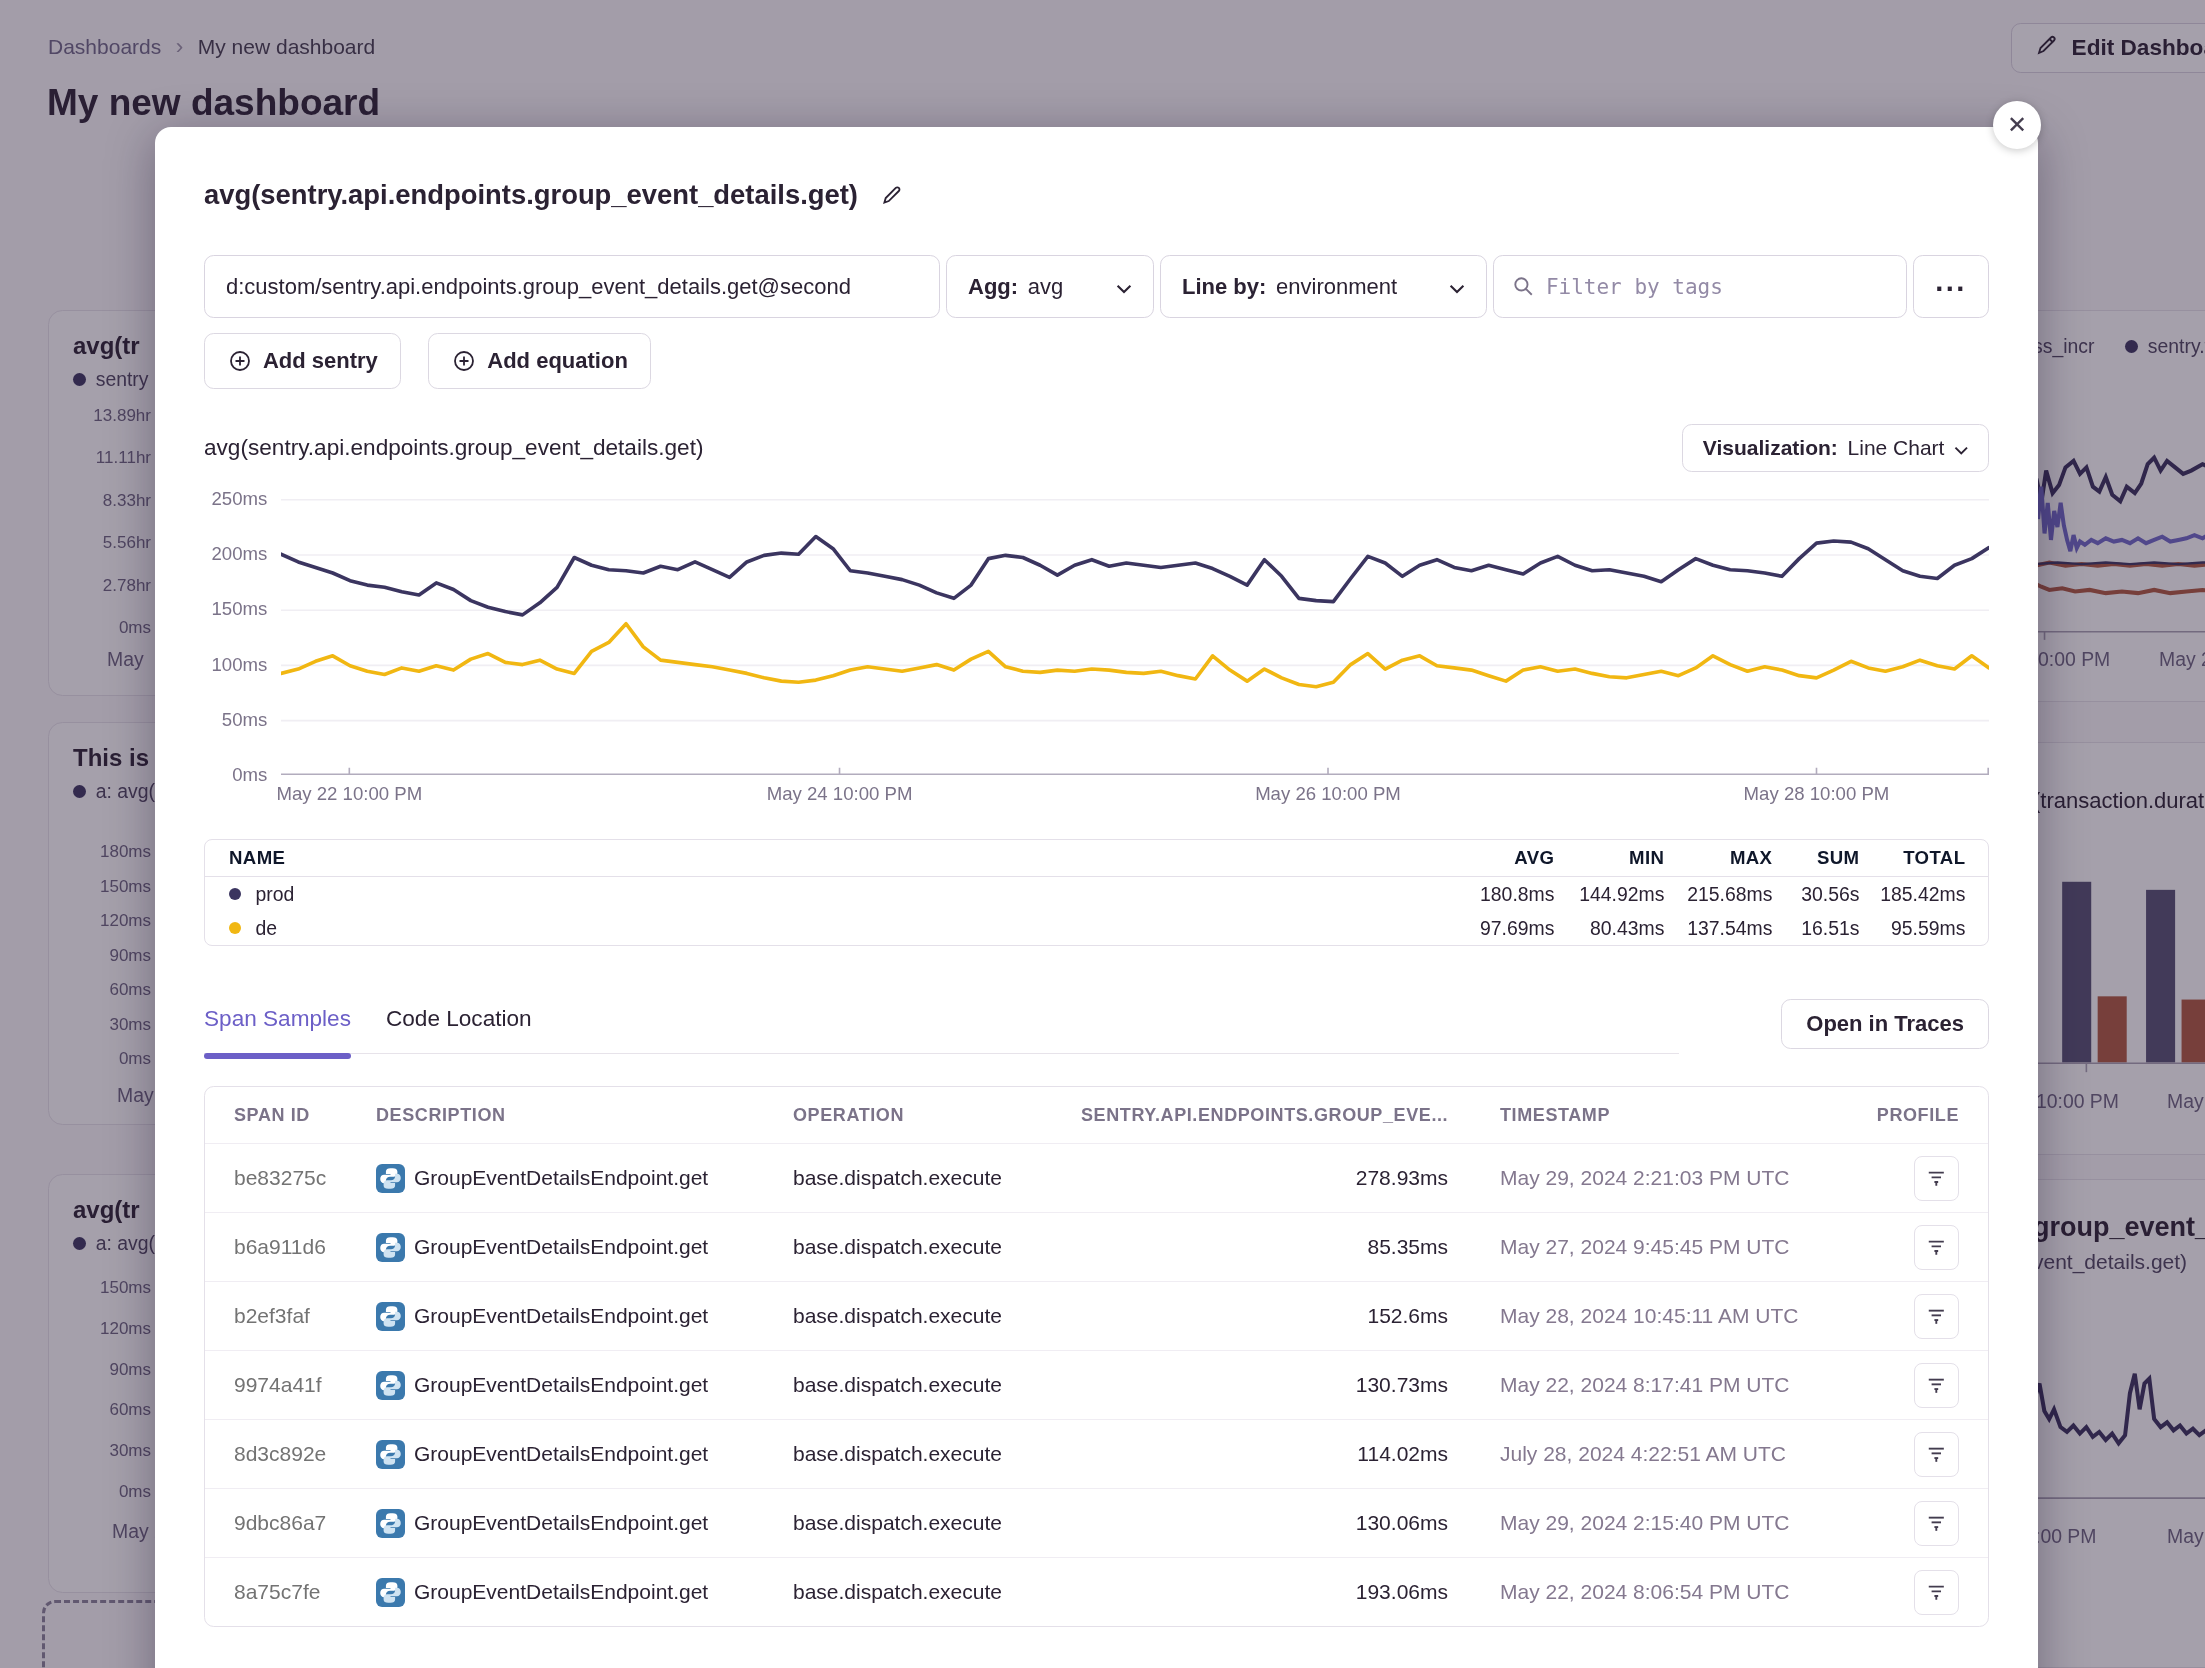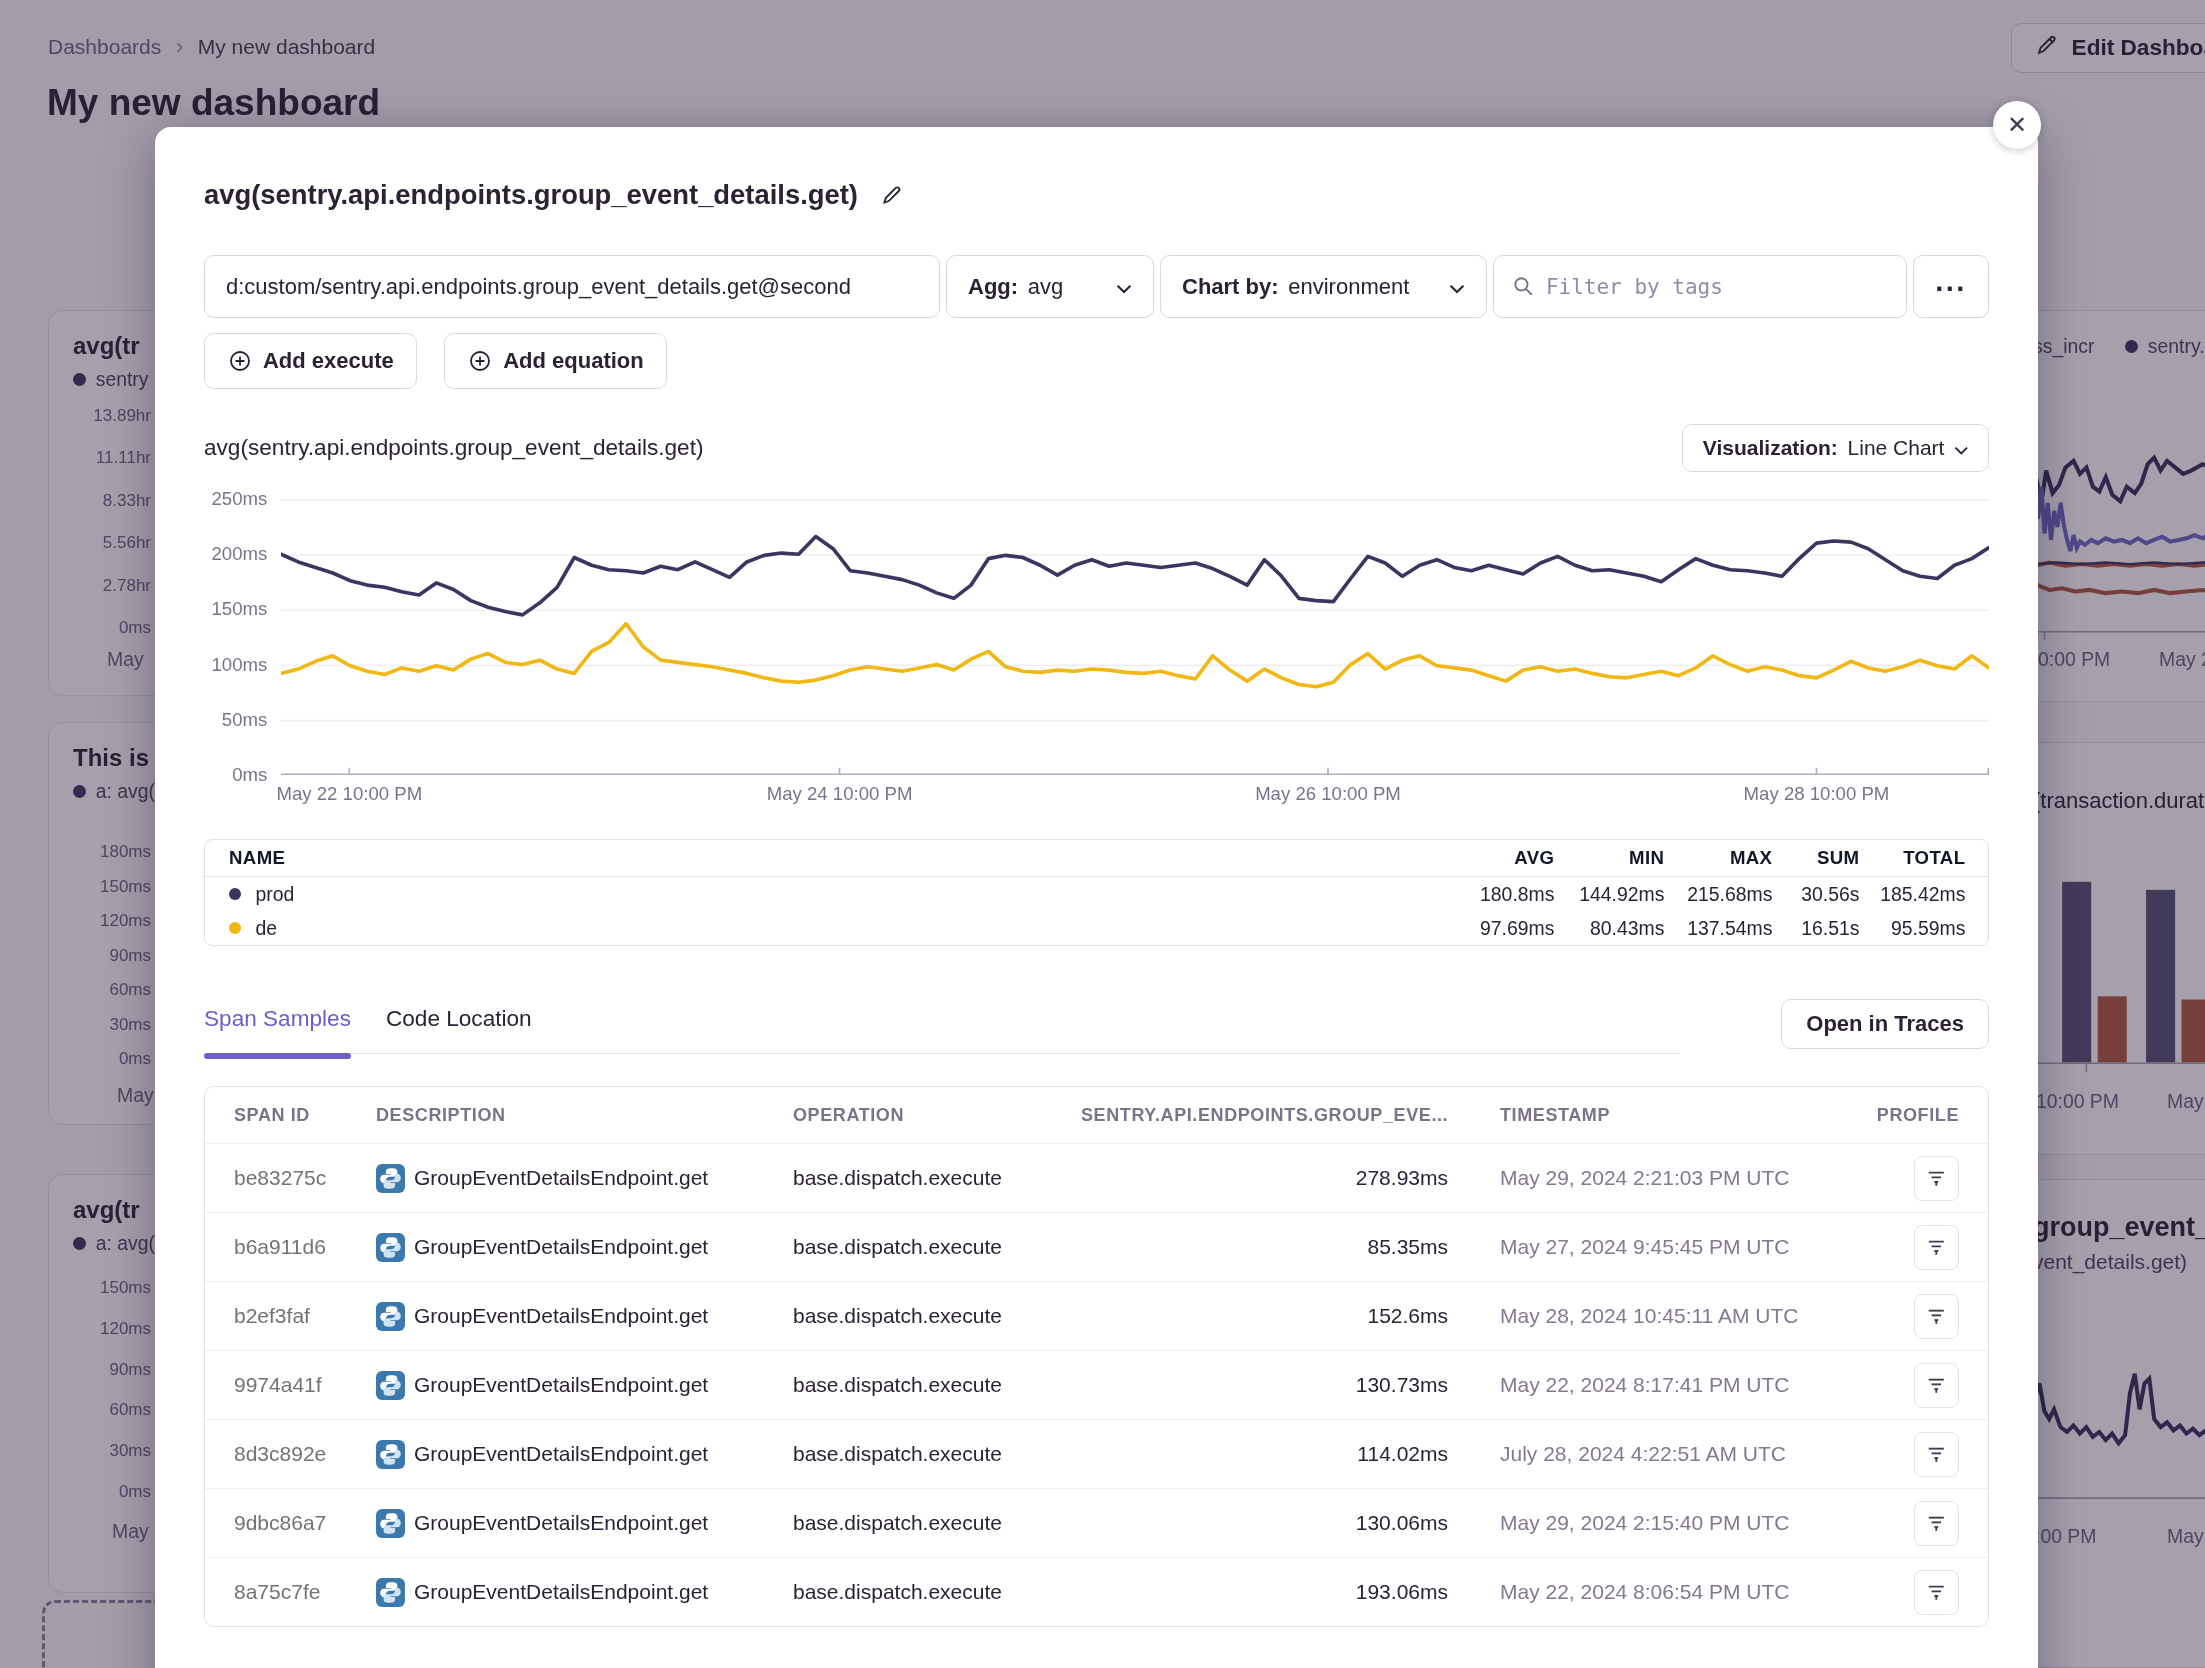--- a/index.html
+++ b/index.html
@@ -241,21 +241,21 @@
       <span style="display:flex;gap:9.7px;">
           <span class="dd-label">Agg:</span>
           <span>avg</span>
         </span>
       <span><svg width="16" height="9.7" viewBox="0 0 20 12" fill="none" stroke="#2b2233" stroke-width="2.6">
             <path d="M2 2l8 8 8-8"></path>
           </svg></span>
     </div>
     <div class="qbox dd dd-group">
       <span style="display:flex;gap:9.7px;">
-          <span class="dd-label">Chart by:</span>
+          <span class="dd-label">Line by:</span>
           <span>environment</span>
         </span>
       <span><svg width="16" height="9.7" viewBox="0 0 20 12" fill="none" stroke="#2b2233" stroke-width="2.6">
             <path d="M2 2l8 8 8-8"></path>
           </svg></span>
     </div>
     <div class="qbox filter-box">
       <span style="display:flex;">
         <svg width="22.6" height="22.6" viewBox="0 0 24 24" fill="none" stroke="#7b7389" stroke-width="2">
             <circle cx="10" cy="10" r="6.5"></circle>
@@ -270,21 +270,21 @@
   </div>
 
   <div class="add-row">
     <button class="add-btn">
       <span style="display:flex;">
           <svg width="24" height="24" viewBox="0 0 24 24" fill="none" stroke="#2b2233" stroke-width="1.8">
             <circle cx="12" cy="12" r="9"></circle>
             <path d="M12 7.5v9M7.5 12h9"></path>
           </svg>
         </span>
-      <span>Add execute</span>
+      <span>Add sentry</span>
     </button>
     <button class="add-btn">
       <span style="display:flex;">
           <svg width="24" height="24" viewBox="0 0 24 24" fill="none" stroke="#2b2233" stroke-width="1.8">
             <circle cx="12" cy="12" r="9"></circle>
             <path d="M12 7.5v9M7.5 12h9"></path>
           </svg>
         </span>
       <span>Add equation</span>
     </button>

